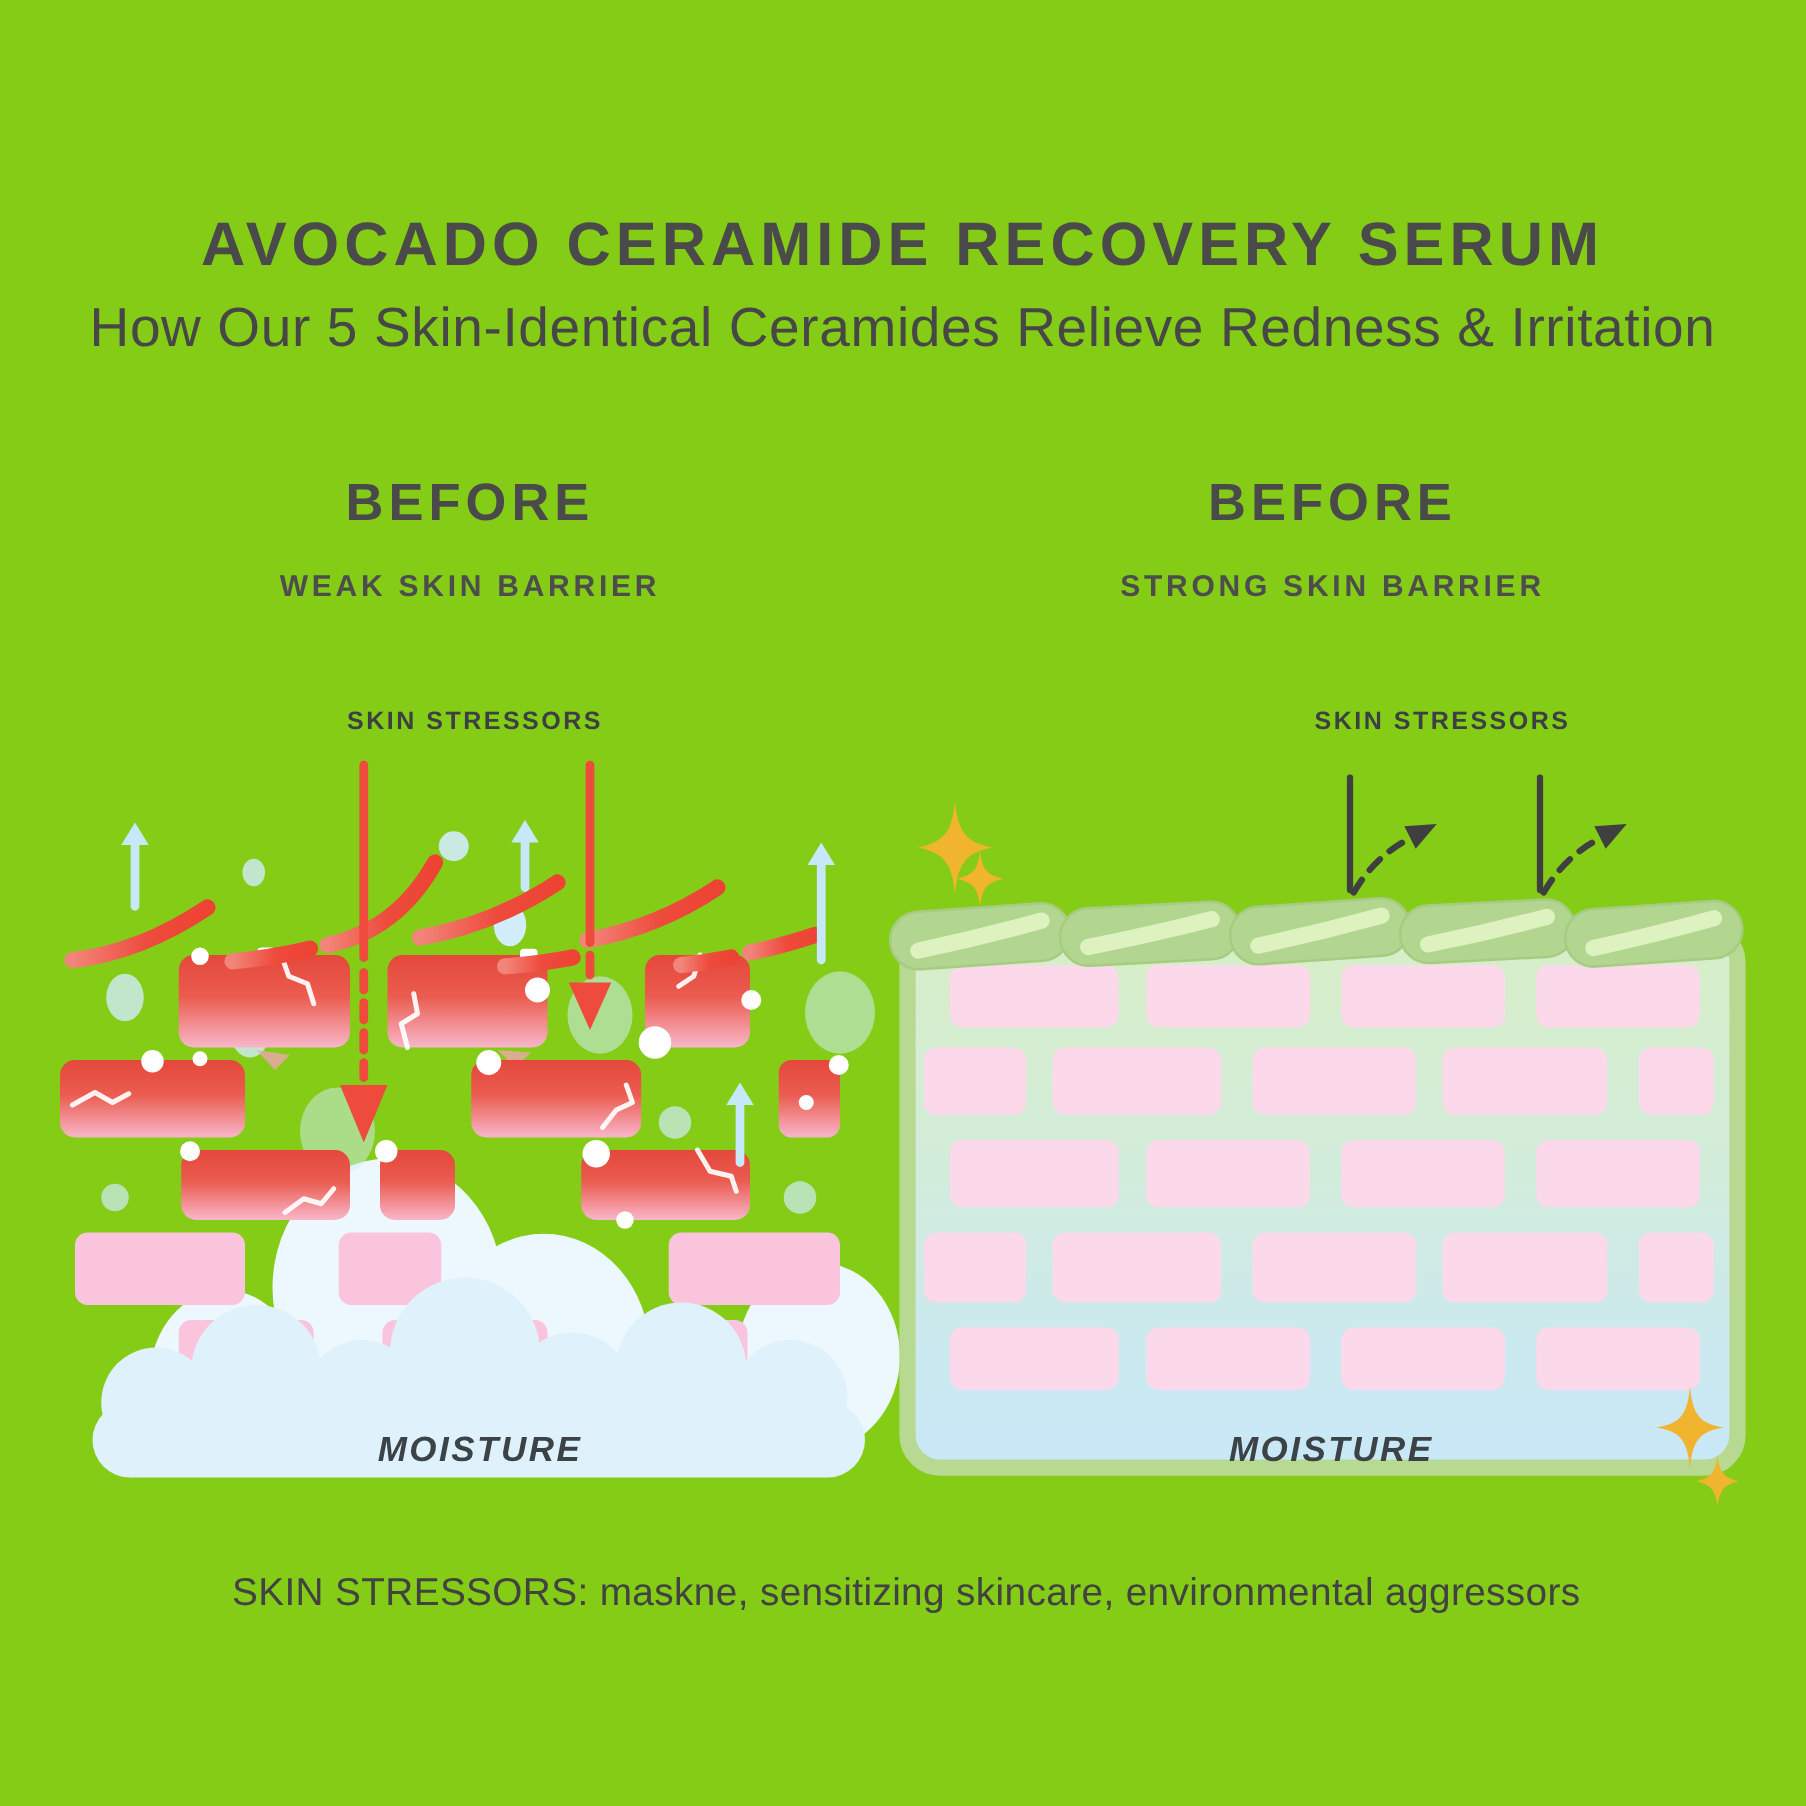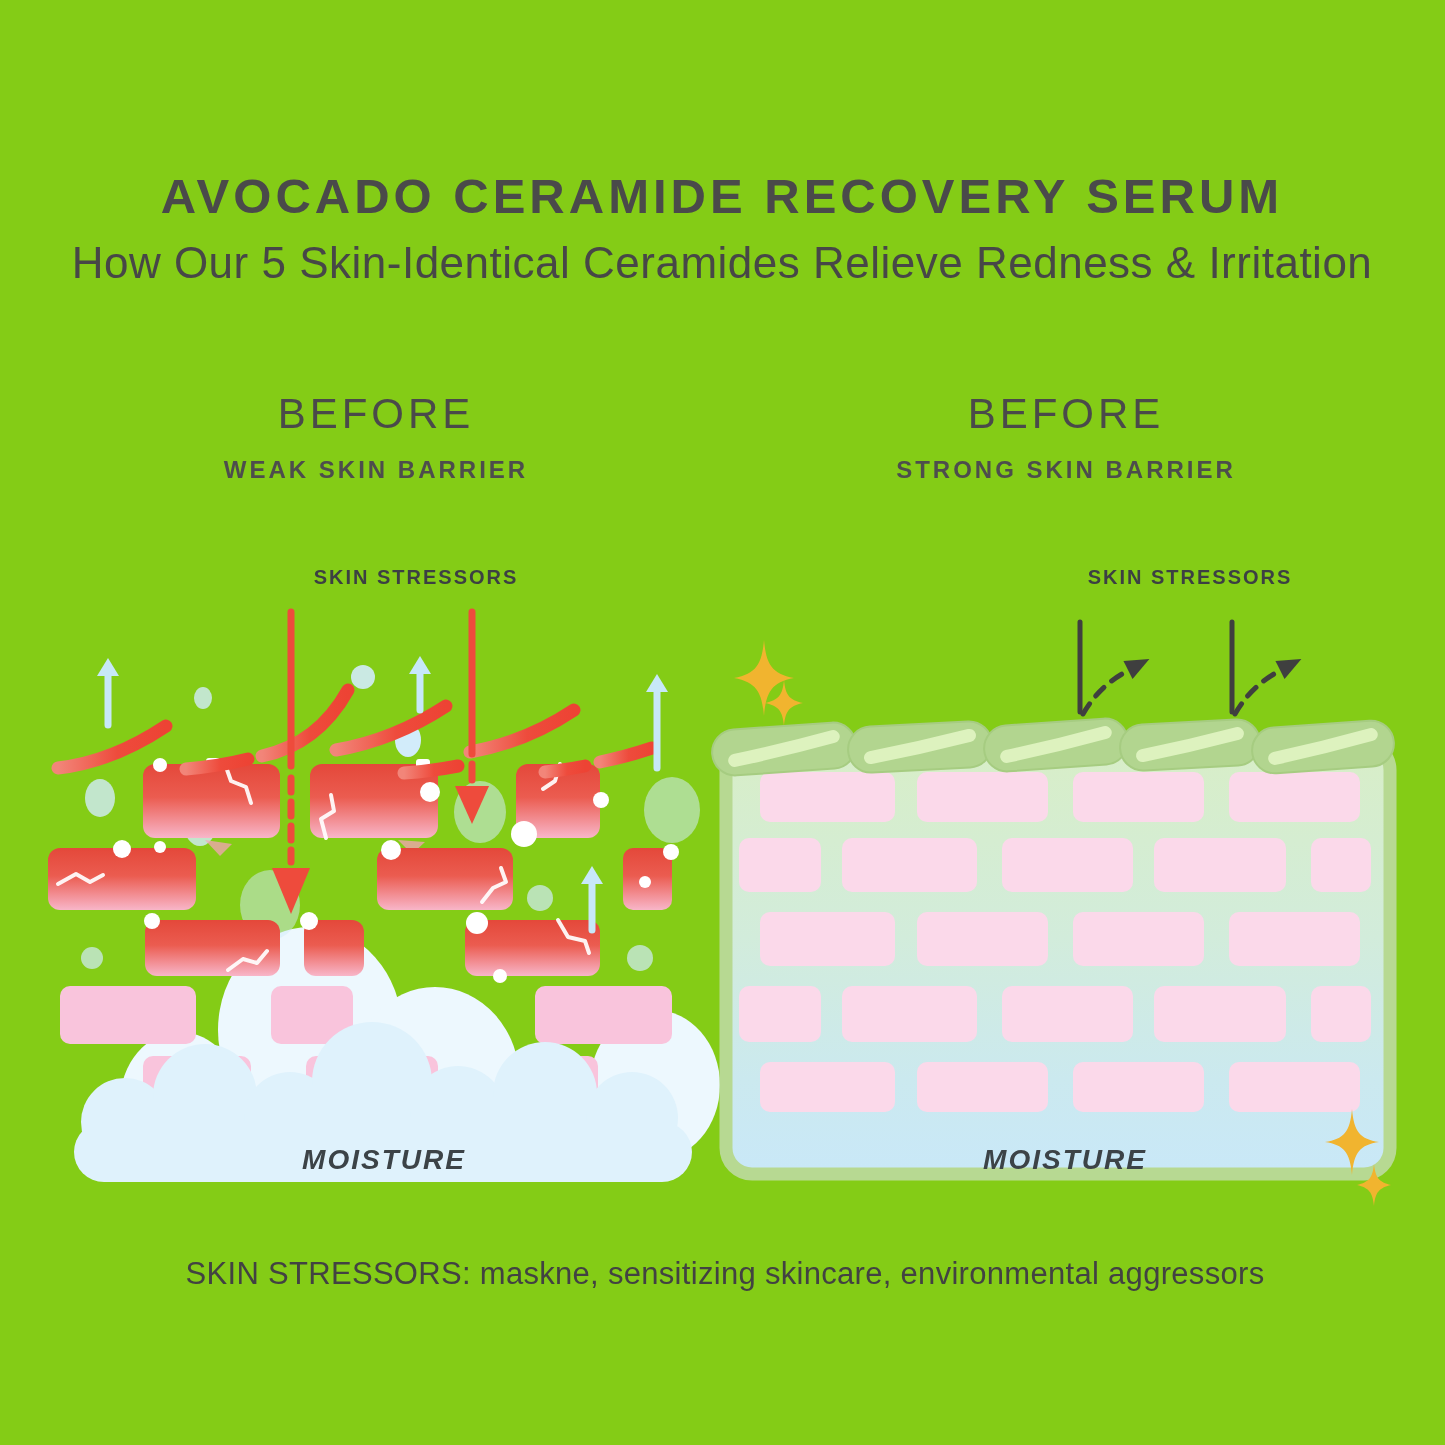--- a/index.html
+++ b/index.html
@@ -5,25 +5,25 @@
   html,body{margin:0;padding:0;background:#ffffff;}
   .canvas{
     position:relative;width:1445px;height:1445px;background:#84cc16;
     font-family:"Liberation Sans",sans-serif;overflow:hidden;
   }
   .layer-svg{position:absolute;left:0;top:0;z-index:0;}
   .txt{position:absolute;z-index:2;white-space:nowrap;color:var(--c-text-dark,#4A4A4A);}
   .center{transform:translateX(-50%);}
   .page-title{top:168px;left:722px;font-size:49px;font-weight:bold;letter-spacing:4px;}
   .page-subtitle{top:238px;left:722px;font-size:44px;font-weight:400;letter-spacing:0.5px;color:#474747;}
-  .col-heading{font-size:42px;font-weight:normal;letter-spacing:4px;top:390px;}
+  .col-heading{font-size:42px;font-weight:bold;letter-spacing:4px;top:378px;}
   .col-subheading{font-size:24px;font-weight:700;letter-spacing:3px;top:456px;color:#4d4d4d;}
   .before-x{left:376px;}
   .after-x{left:1066px;}
-  .stressor-label{font-size:20px;font-weight:bold;letter-spacing:2px;top:566px;color:#3c4043;margin-left:36px;}
+  .stressor-label{font-size:20px;font-weight:bold;letter-spacing:2px;top:566px;color:#3c4043;}
   .moisture-label{font-size:28px;font-weight:bold;letter-spacing:2px;top:1144px;color:#3c4347;font-style:italic;}
   .caption{top:1256px;left:725px;font-size:31px;font-weight:500;letter-spacing:0.3px;color:#424242;}
   
   .red-stroke{stroke:var(--c-red,#EE4B3C);fill:none;stroke-linecap:round;}
   .red-fill{fill:var(--c-red,#EE4B3C);}
   .curve{stroke:url(#gCurve);fill:none;stroke-width:13;stroke-linecap:round;}
   .blue-fill{fill:var(--c-moisture-blue,#C7E8F8);}
   .blue-stroke{stroke:var(--c-moisture-blue,#C7E8F8);fill:none;stroke-linecap:round;stroke-width:7;}
   .cloud{fill:var(--c-cloud-blue,#DFF2FC);}
   .cloud-faint{fill:#EDF8FE;}

